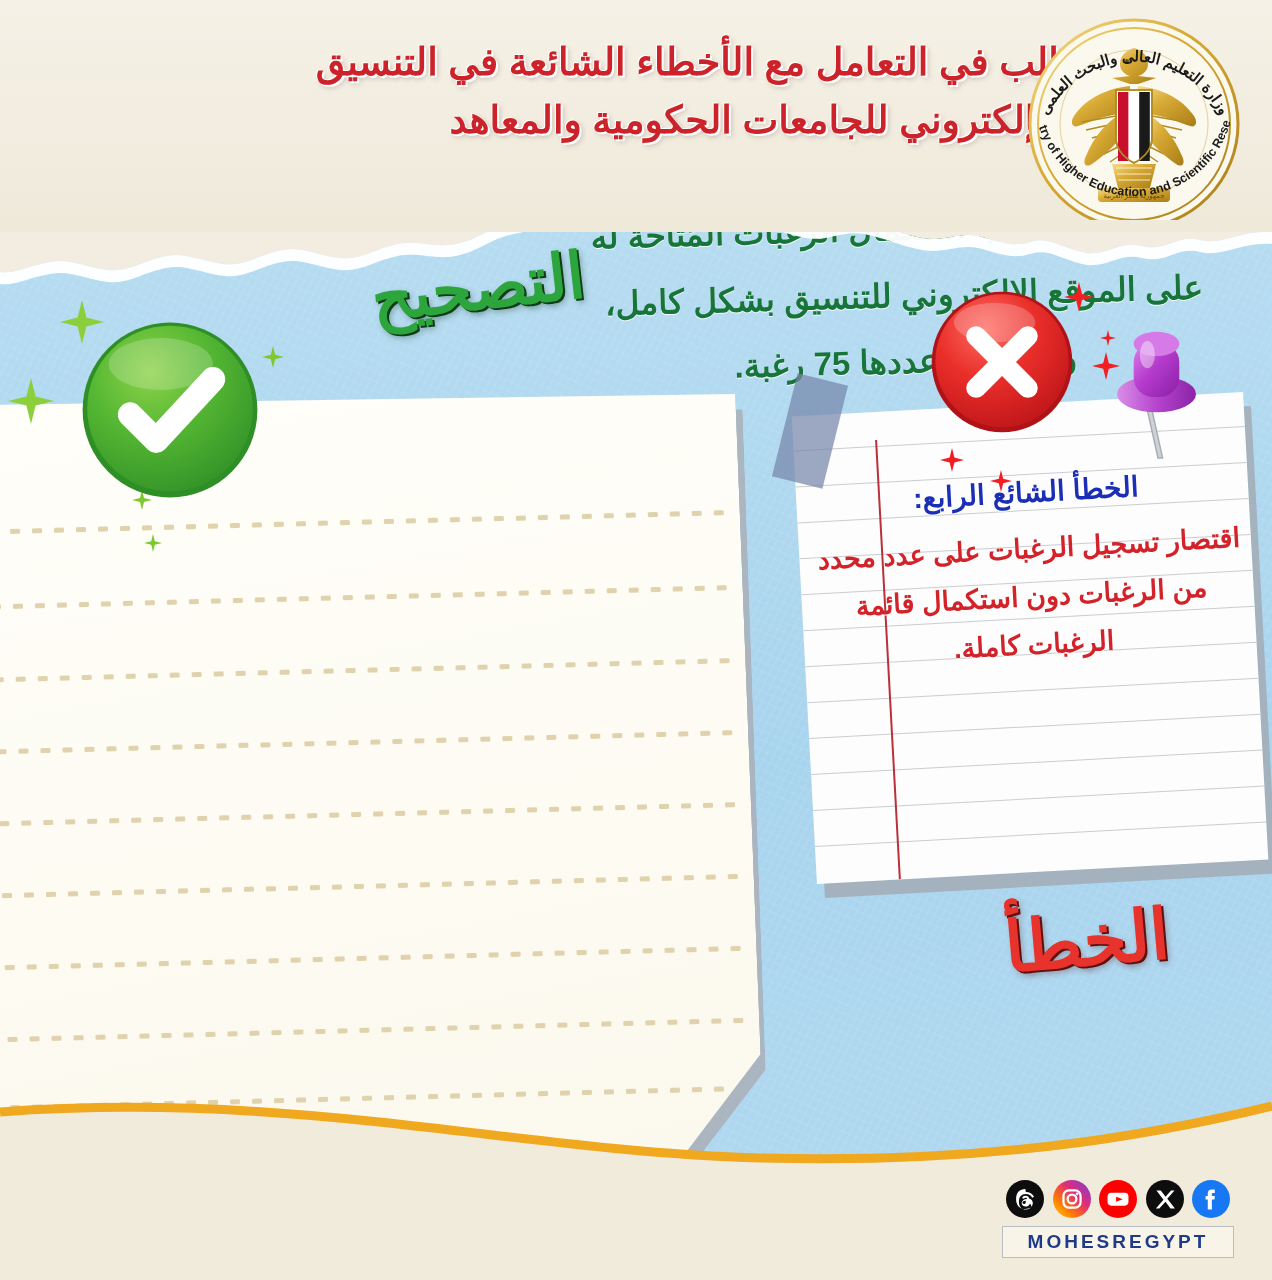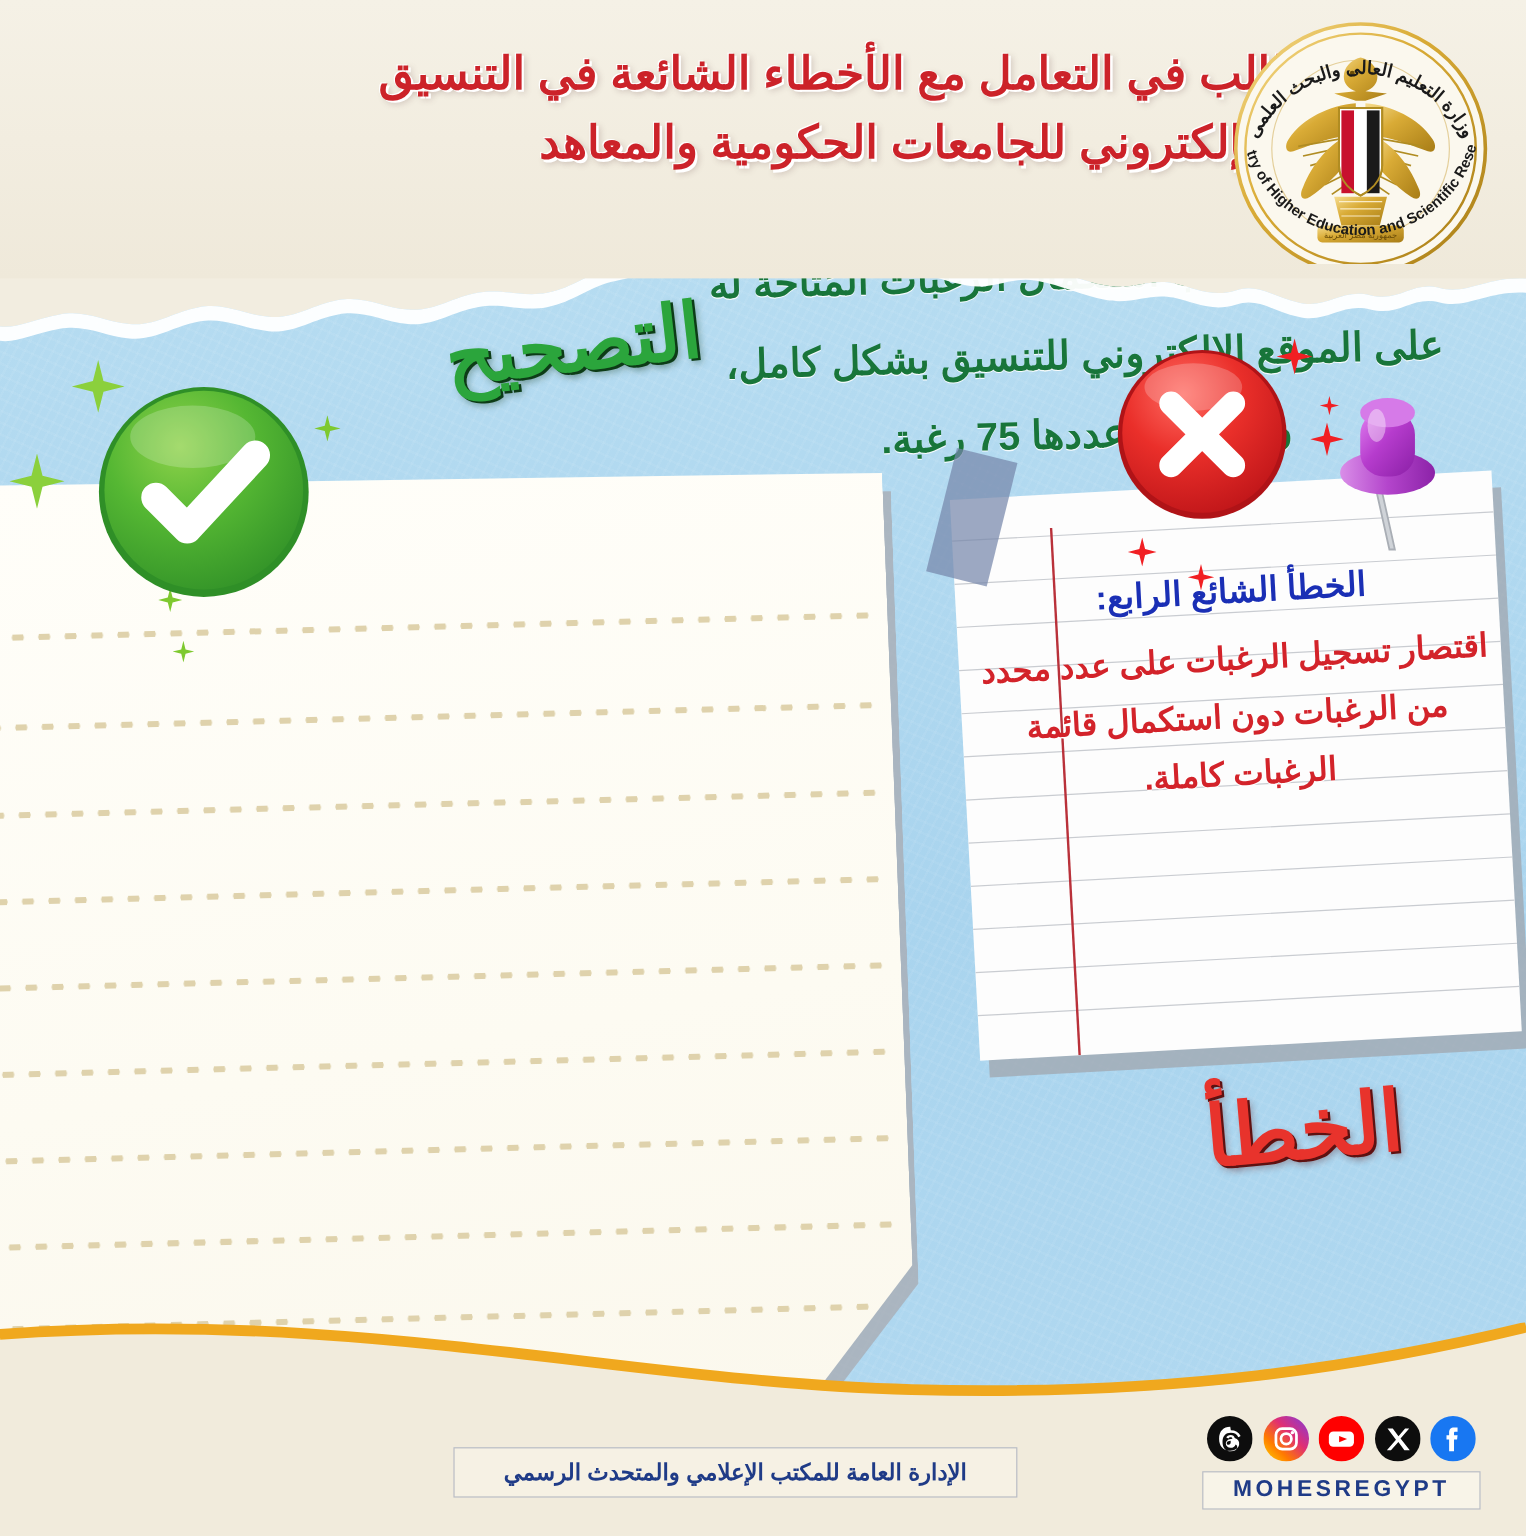--- a/index.html
+++ b/index.html
@@ -556,23 +556,20 @@
   </div>
 
   <div class="footer">
     <div class="footer-curve">
       <svg viewBox="0 0 1272 78" preserveAspectRatio="none">
         <path d="M0,14 C300,-8 520,54 760,60 C980,66 1140,40 1272,8 L1272,78 L0,78 Z" fill="#f1ebdc"></path>
         <path d="M0,10 C300,-12 520,50 760,56 C980,62 1140,36 1272,4" fill="none" stroke="#f0a81e" stroke-width="9"></path>
       </svg>
     </div>
 
-    <div class="footer-box">
-      <span>الإدارة العامة للمكتب الإعلامي والمتحدث الرسمي</span>
-    </div>
 
     <div class="social">
       <div class="sicon">
         <svg viewBox="0 0 40 40">
           <circle cx="20" cy="20" r="20" fill="#1877f2"></circle>
           <path d="M23.6 20.6h-2.7V31h-4.3V20.6h-2.3v-3.8h2.3v-2.5c0-2.6 1.3-4.3 4.5-4.3h2.9v3.8h-1.9c-1 0-1.2.4-1.2 1.2v1.8h3.1z" fill="#fff"></path>
         </svg>
       </div>
       <div class="sicon">
         <svg viewBox="0 0 40 40">

